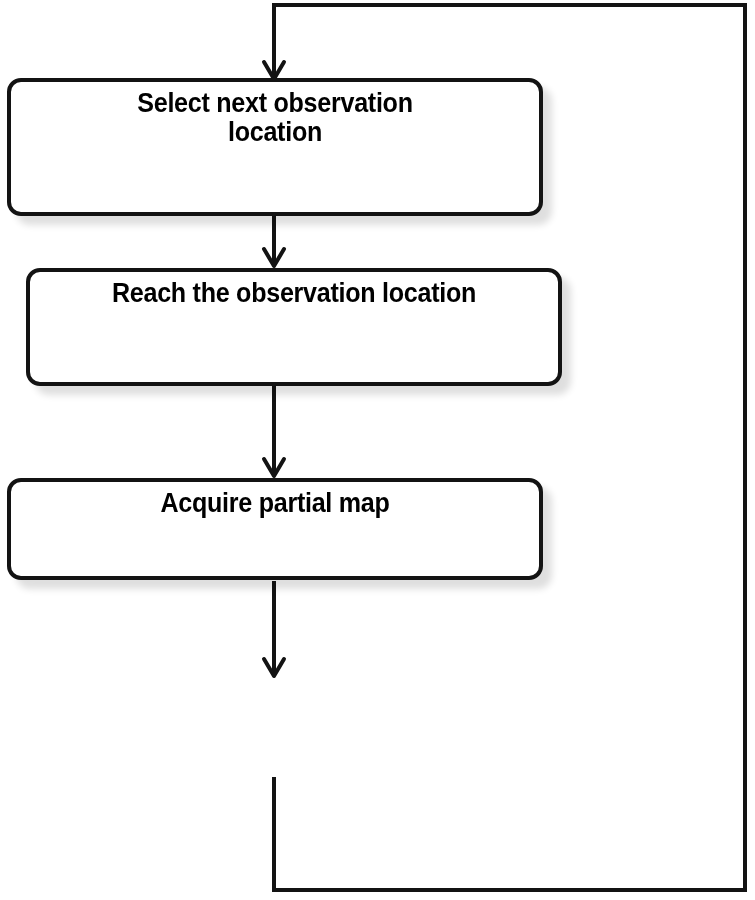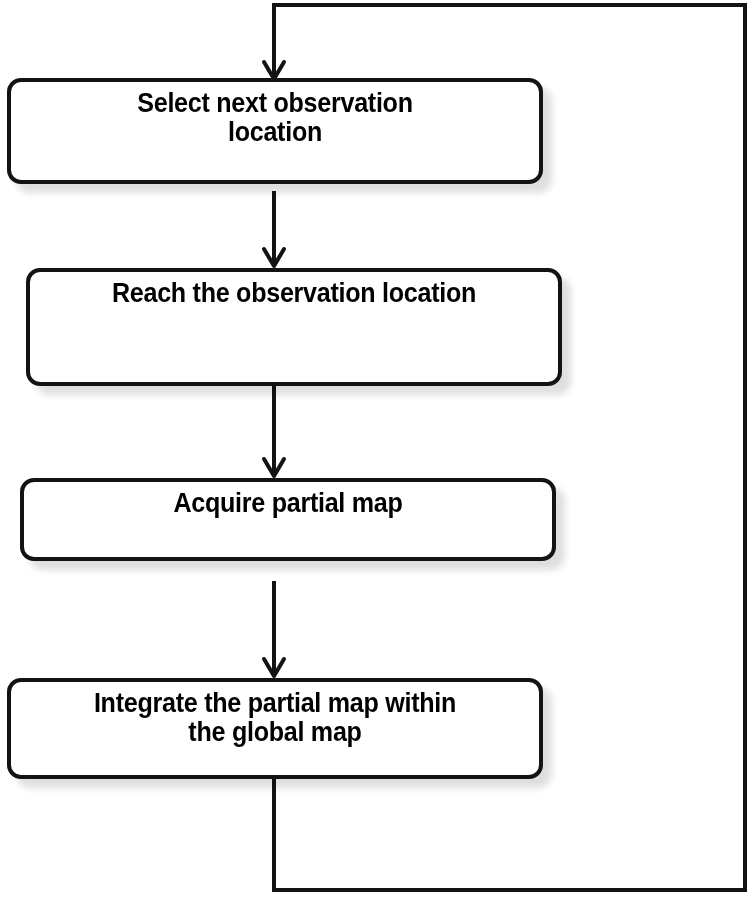--- a/index.html
+++ b/index.html
@@ -44,23 +44,23 @@
     font-weight: 700;
     font-size: 27px;
     line-height: 1.08;
     letter-spacing: -0.3px;
     color: #000000;
     transform: scaleX(0.93);
     transform-origin: 50% 0;
     white-space: pre-line;
     padding-top: 7px;
   }
-  .node-1 { left: 7px;  top: 78px;  width: 536px; height: 106px; }
+  .node-1 { left: 7px;  top: 78px;  width: 536px; height: 138px; }
   .node-2 { left: 7px;  top: 268px; width: 536px; height: 118px; margin-left: 19px; }
-  .node-3 { left: 7px;  top: 478px; width: 536px; height: 83px; margin-left: 13px; }
+  .node-3 { left: 7px;  top: 478px; width: 536px; height: 102px; }
   .node-4 { left: 7px;  top: 678px; width: 536px; height: 101px; }
 </style>
 </head>
 <body>
 
 <div id="canvas">
 
   <svg id="edges" viewBox="0 0 755 900" width="755" height="900" xmlns="http://www.w3.org/2000/svg">
 
     <g>
@@ -90,18 +90,14 @@
   </div>
 
   <div class="node node-2">
     <span class="node-label">Reach the observation location</span>
   </div>
 
   <div class="node node-3">
     <span class="node-label">Acquire partial map</span>
   </div>
 
-  <div class="node node-4">
-    <span class="node-label">Integrate the partial map within
-the global map</span>
-  </div>
 
 </div>
 
 </body></html>

